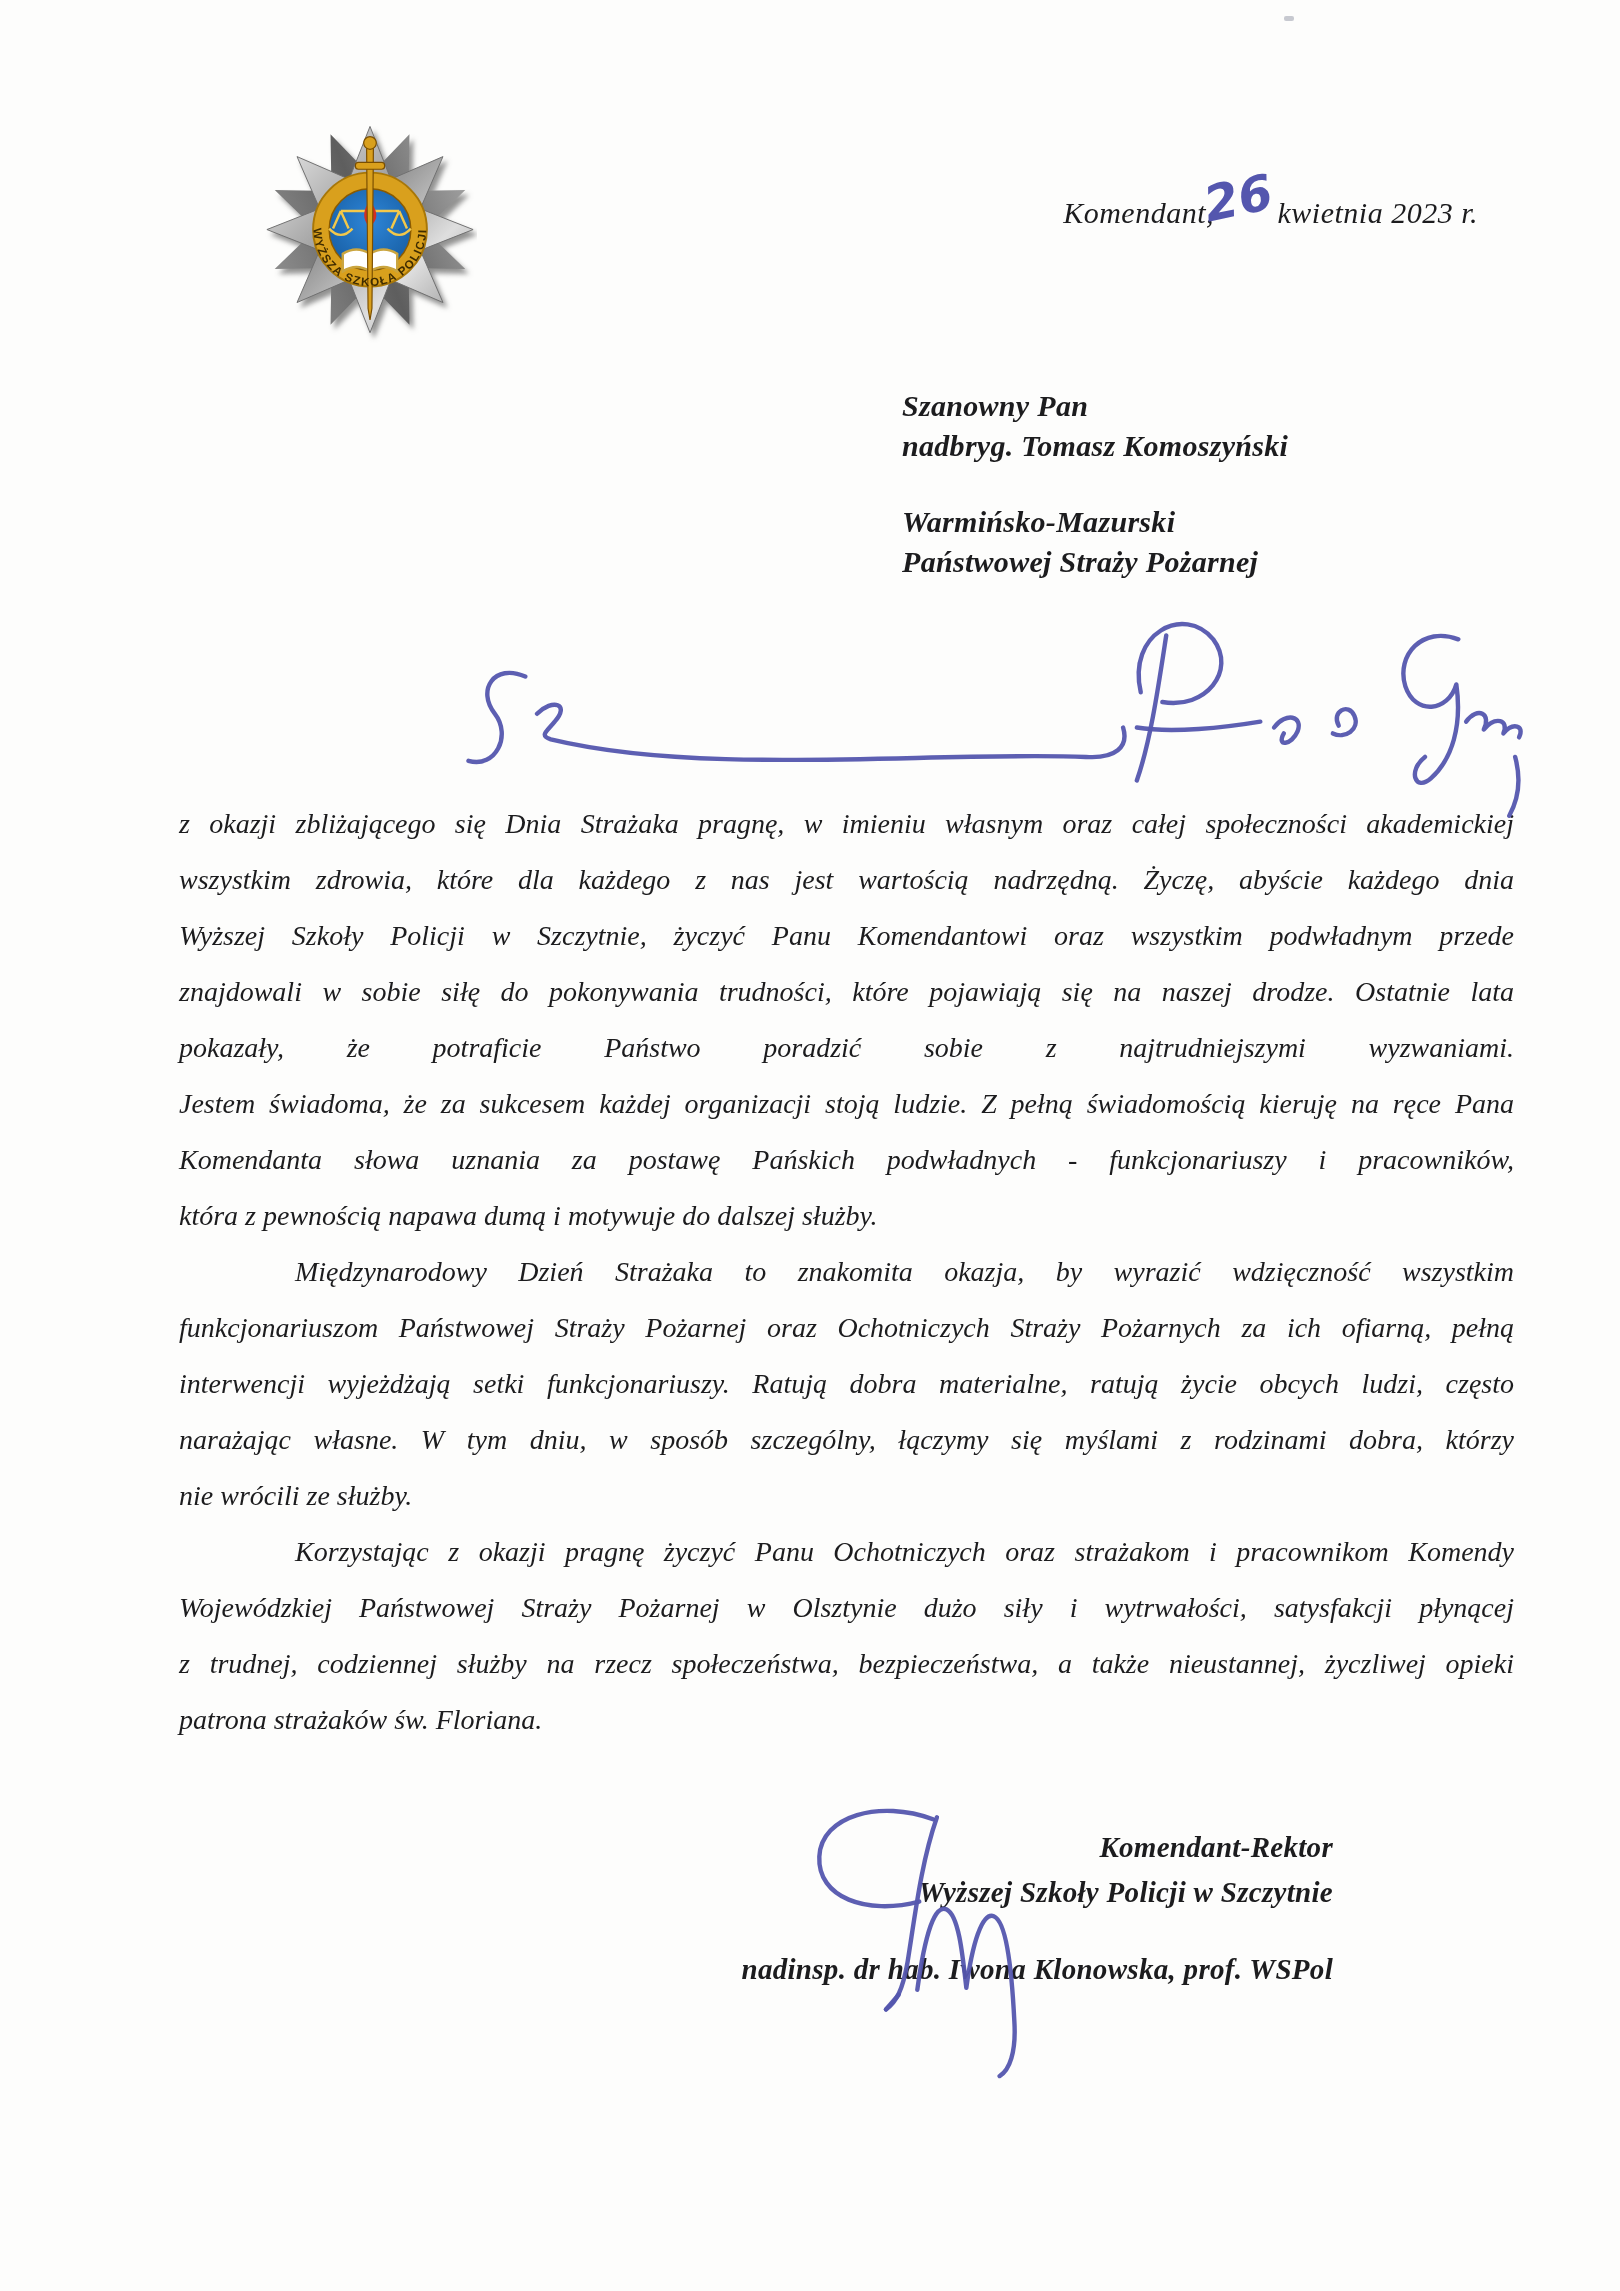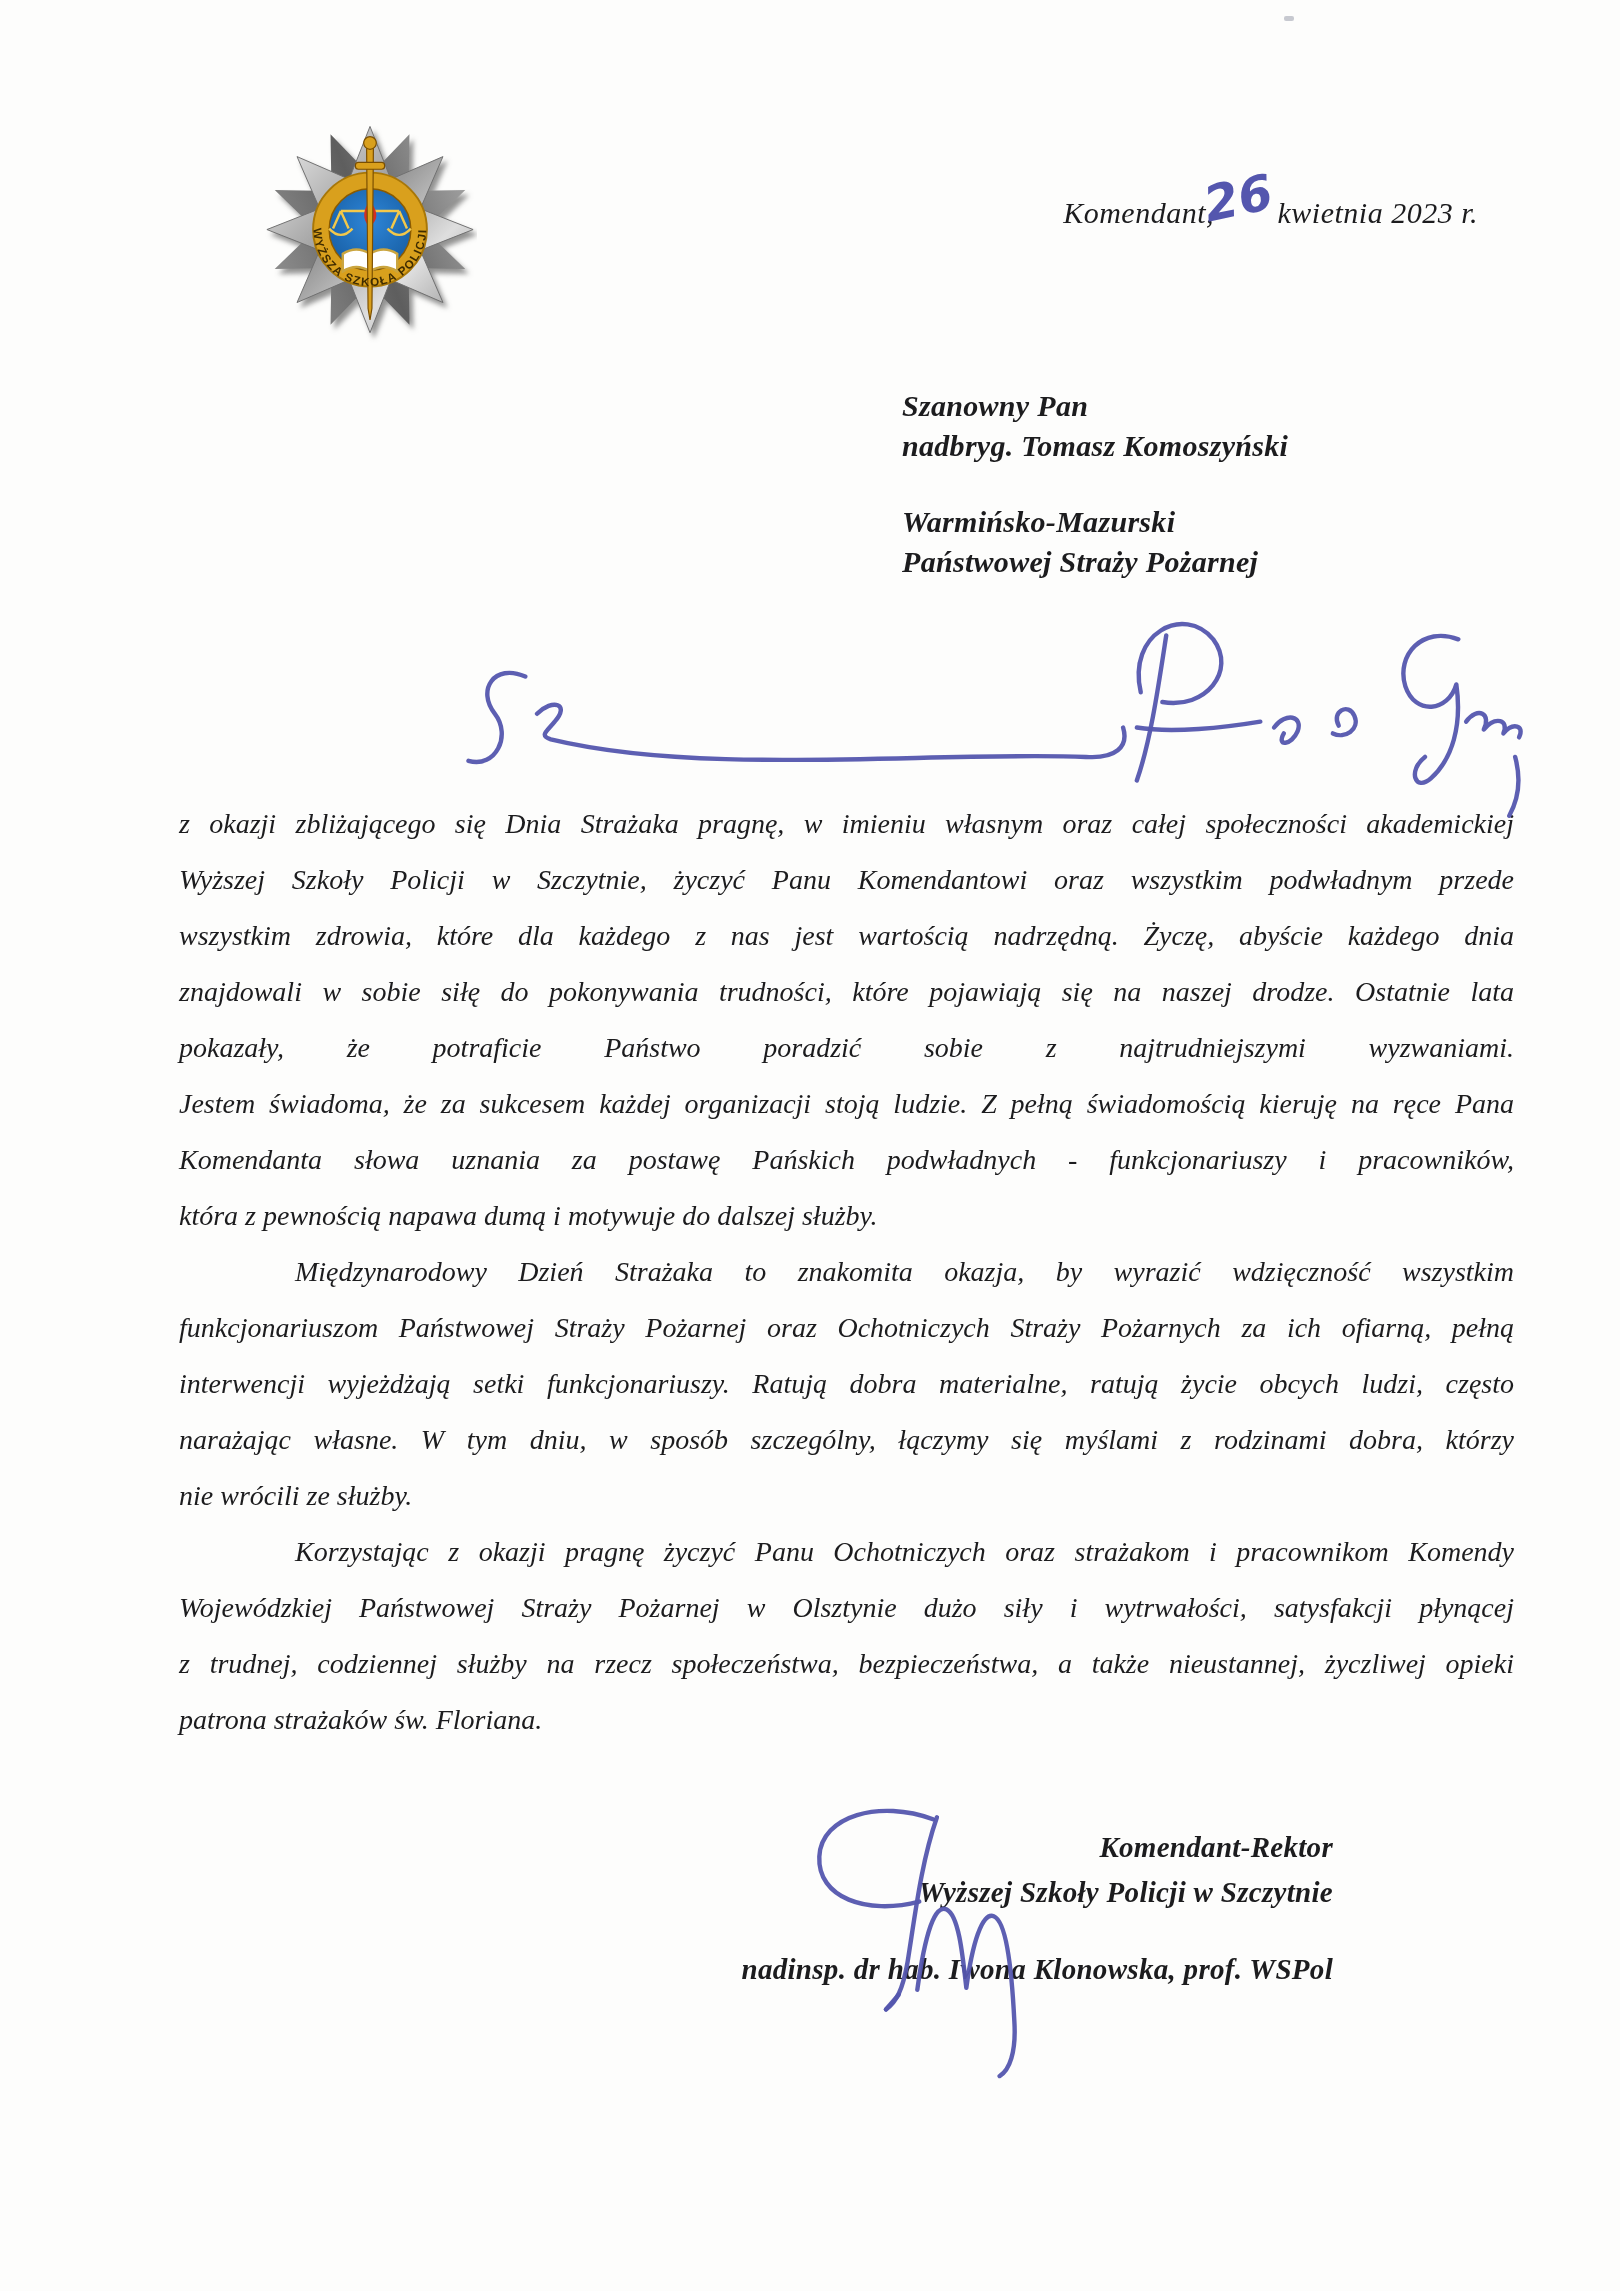--- a/index.html
+++ b/index.html
@@ -109,22 +109,22 @@
   <div class="recipient">
     <div>Szanowny Pan</div>
     <div>nadbryg. Tomasz Komoszyński</div>
     <div class="recipient-gap"></div>
     <div>Warmińsko-Mazurski</div>
     <div>Państwowej Straży Pożarnej</div>
   </div>
 
   <div class="body-text">
     <div class="bline">z okazji zbliżającego się Dnia Strażaka pragnę, w imieniu własnym oraz całej społeczności akademickiej</div>
+    <div class="bline">wszystkim zdrowia, które dla każdego z nas jest wartością nadrzędną. Życzę, abyście każdego dnia</div>
     <div class="bline">Wyższej Szkoły Policji w Szczytnie, życzyć Panu Komendantowi oraz wszystkim podwładnym przede</div>
-    <div class="bline">wszystkim zdrowia, które dla każdego z nas jest wartością nadrzędną. Życzę, abyście każdego dnia</div>
     <div class="bline">znajdowali w sobie siłę do pokonywania trudności, które pojawiają się na naszej drodze. Ostatnie lata</div>
     <div class="bline">pokazały, że potraficie Państwo poradzić sobie z najtrudniejszymi wyzwaniami.</div>
     <div class="bline">Jestem świadoma, że za sukcesem każdej organizacji stoją ludzie. Z pełną świadomością kieruję na ręce Pana</div>
     <div class="bline">Komendanta słowa uznania za postawę Pańskich podwładnych - funkcjonariuszy i pracowników,</div>
     <div class="bline noj">która z pewnością napawa dumą i motywuje do dalszej służby.</div>
     <div class="bline ind">Międzynarodowy Dzień Strażaka to znakomita okazja, by wyrazić wdzięczność wszystkim</div>
     <div class="bline">funkcjonariuszom Państwowej Straży Pożarnej oraz Ochotniczych Straży Pożarnych za ich ofiarną, pełną</div>
     <div class="bline">interwencji wyjeżdżają setki funkcjonariuszy. Ratują dobra materialne, ratują życie obcych ludzi, często</div>
     <div class="bline">narażając własne. W tym dniu, w sposób szczególny, łączymy się myślami z rodzinami dobra, którzy</div>
     <div class="bline noj">nie wrócili ze służby.</div>

